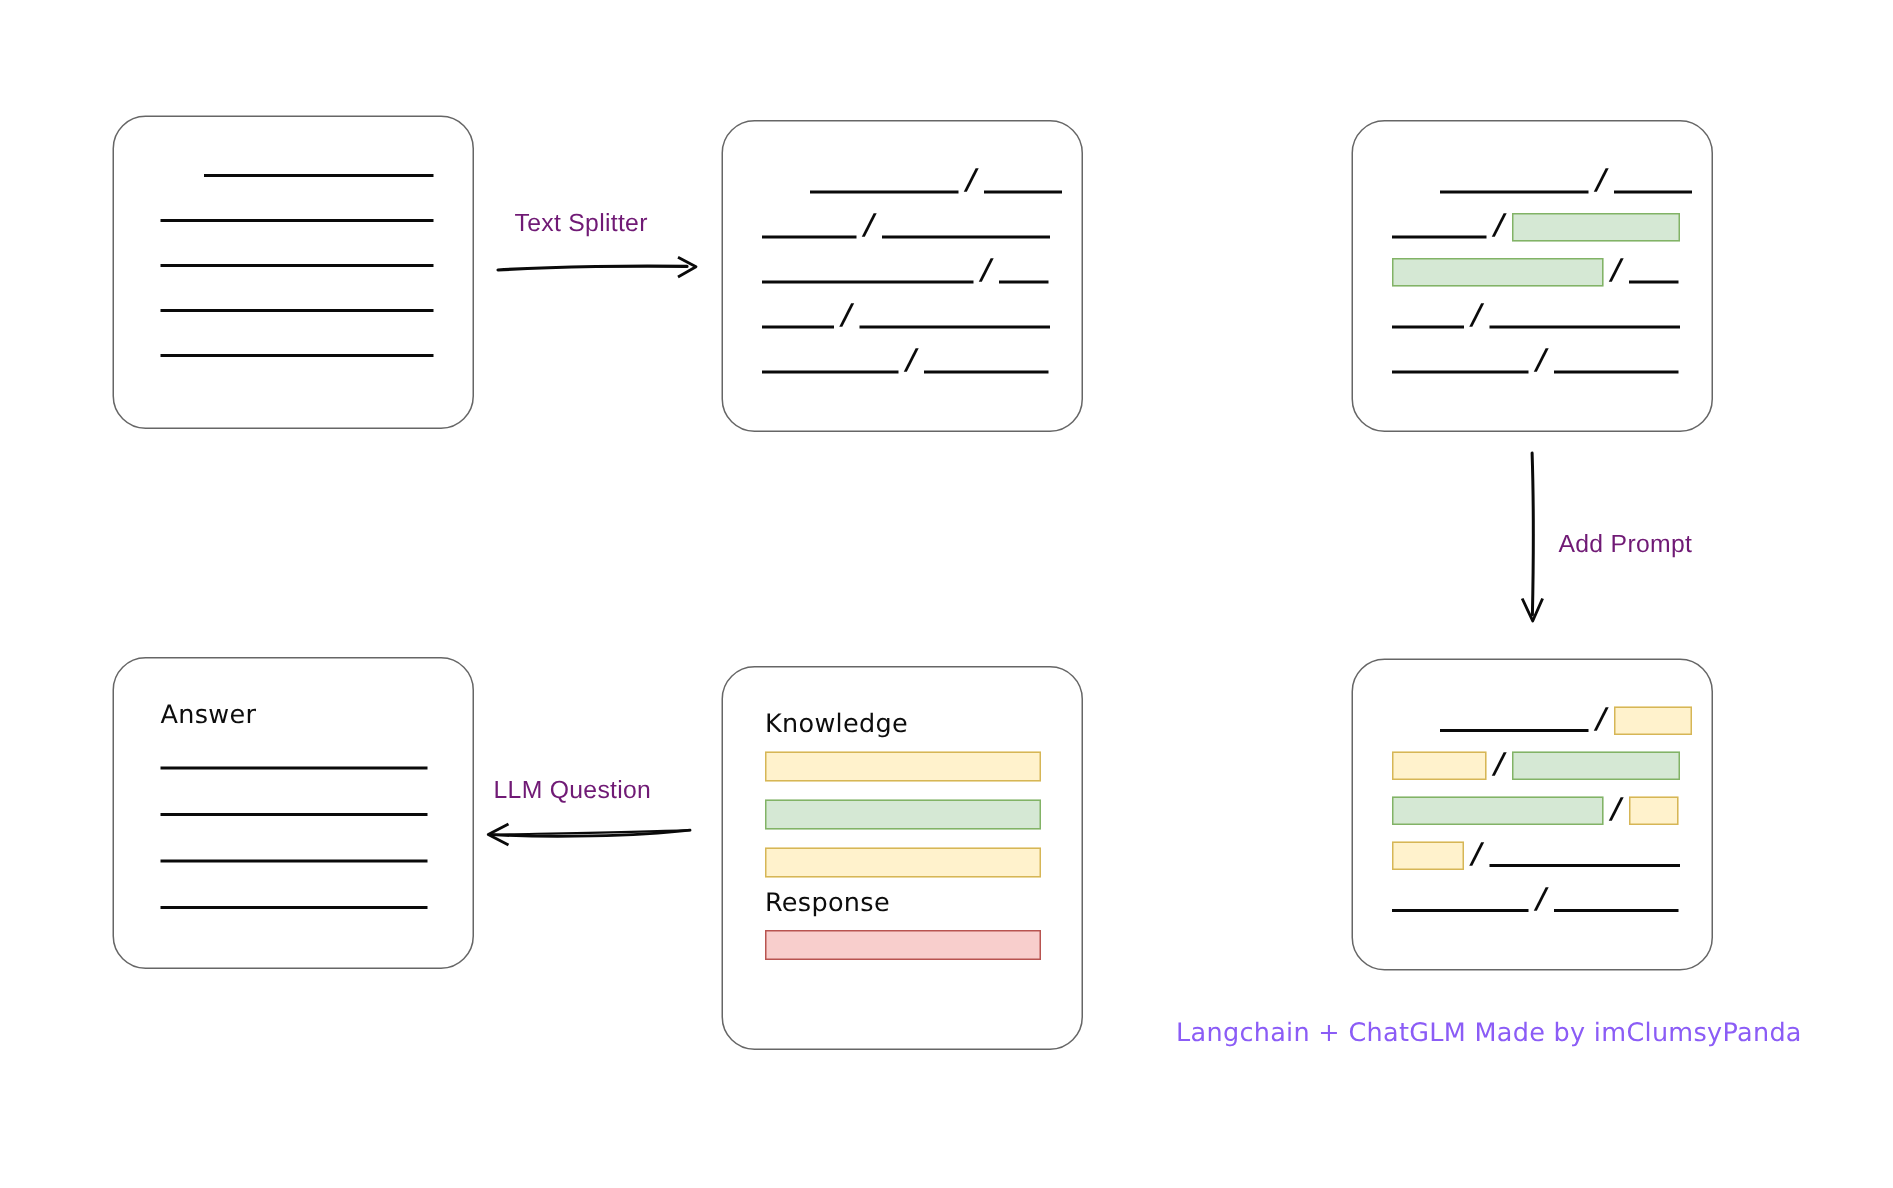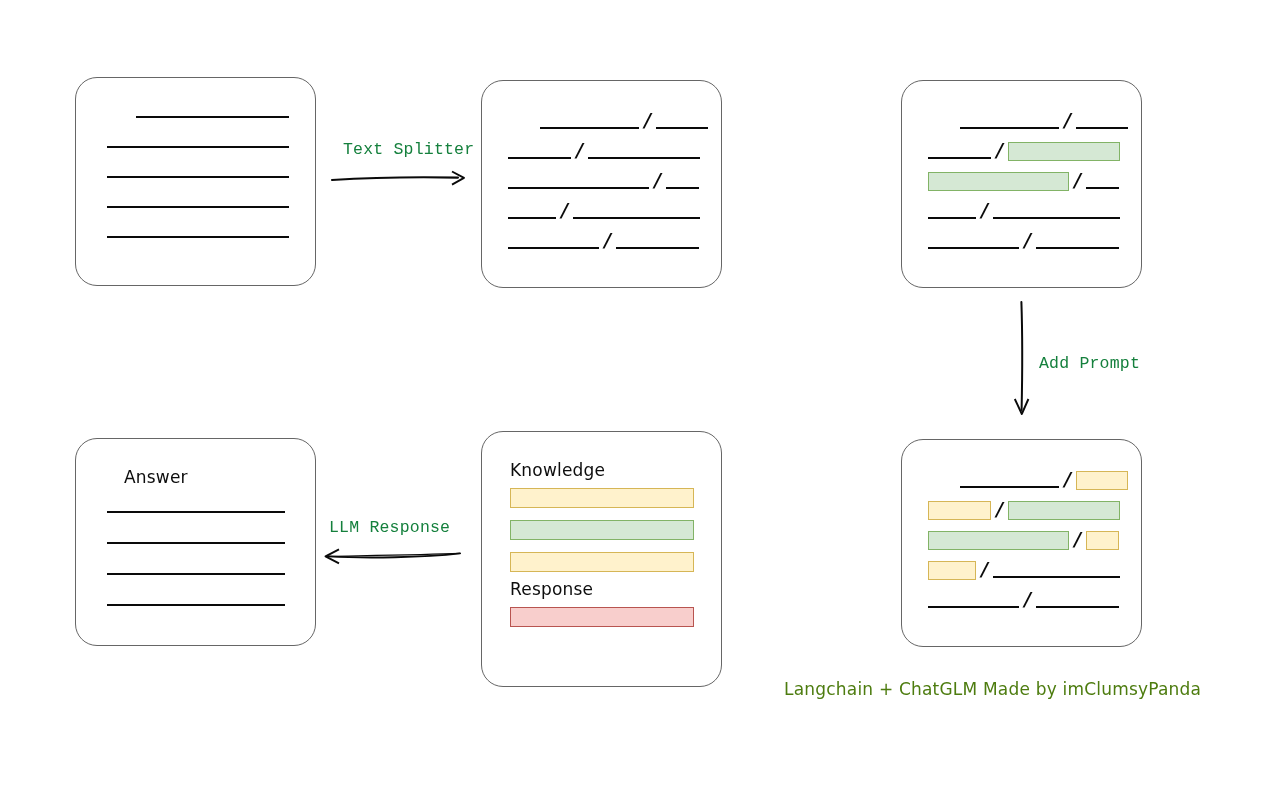--- a/index.html
+++ b/index.html
@@ -78,33 +78,33 @@
 
   .plain-line {
     position: absolute;
     height: 0;
     border-top: 2.1px solid #0a0a0a;
   }
 
   .arrow-group { position: absolute; }
   .arrow-label {
     position: absolute;
-    font-family: Liberation Mono, monospace;
+    font-family: Liberation Sans, sans-serif;
     font-size: 16.5px;
-    color: #15803d;
+    color: #701a75;
     white-space: nowrap;
     letter-spacing: 0.2px;
   }
   .arrow-svg { position: absolute; overflow: visible; }
 
   .footer-note {
     position: absolute;
     font-family: "DejaVu Sans", sans-serif;
     font-size: 17px;
-    color: #4d7c0f;
+    color: #8b5cf6;
     white-space: nowrap;
     letter-spacing: 0.2px;
   }
 </style>
 </head>
 <body>
 
 <div id="canvas">
 
   <div class="doc-box" style="left:75px; top:77px; width:241px; height:209px;">
@@ -200,35 +200,35 @@
           <div class="seg-line" style="width: 127px;"></div>
         </div>
         <div class="row" style="left: 26px; top: 150px;">
           <div class="seg-line" style="width: 91px;"></div>
           <div class="slash">/</div>
           <div class="seg-line" style="width: 83px;"></div>
         </div>
       </div>
   </div>
 
-  <div class="doc-box" style="left:481px; top:431px; width:241px; height:256px;text-decoration:underline;">
+  <div class="doc-box" style="left:481px; top:444px; width:241px; height:256px;text-decoration:underline;">
     <div class="box-title" style="left:28px; top:28px;">Knowledge</div>
     <div id="knowledge-bars">
         <div class="bar yellow" style="left: 28px; top: 56px; width: 184px;"></div>
         <div class="bar green" style="left: 28px; top: 88px; width: 184px;"></div>
         <div class="bar yellow" style="left: 28px; top: 120px; width: 184px;"></div>
       </div>
     <div class="box-title" style="left:28px; top:147px;">Response</div>
     <div id="question-bars">
         <div class="bar red" style="left: 28px; top: 175px; width: 184px;"></div>
       </div>
   </div>
 
   <div class="doc-box" style="left:75px; top:438px; width:241px; height:208px;">
-    <div class="box-title" style="left:31px; top:28px;margin-left:17px;">Answer</div>
+    <div class="box-title" style="left:31px; top:28px;">Answer</div>
     <div id="answer-lines">
         <div class="plain-line" style="left: 31px; top: 72px; width: 178px;"></div>
         <div class="plain-line" style="left: 31px; top: 103px; width: 178px;"></div>
         <div class="plain-line" style="left: 31px; top: 134px; width: 178px;"></div>
         <div class="plain-line" style="left: 31px; top: 165px; width: 178px;"></div>
       </div>
   </div>
 
   <div class="arrow-group" style="left:330px; top:140px; width:140px; height:50px;">
     <div class="arrow-label" style="left:13px; top:0px;">Text Splitter</div>
@@ -242,21 +242,21 @@
   <div class="arrow-group" style="left:1010px; top:300px; width:150px; height:120px;">
     <div class="arrow-label" style="left:29px; top:54px;">Add Prompt</div>
     <svg class="arrow-svg" width="40" height="120" style="left:0; top:0;">
       <path d="M11.4,2 C12.6,38 12.2,82 11.6,110" stroke="#0a0a0a" stroke-width="2.0" fill="none" stroke-linecap="round"></path>
       <path d="M4.8,99 L11.8,114 L18.4,99" stroke="#0a0a0a" stroke-width="1.9" fill="none" stroke-linejoin="round"></path>
     </svg>
   </div>
 
 
   <div class="arrow-group" style="left:320px; top:518px; width:150px; height:50px;">
-    <div class="arrow-label" style="left:9px; top:0px;">LLM Response</div>
+    <div class="arrow-label" style="left:9px; top:0px;">LLM Question</div>
     <svg class="arrow-svg" width="150" height="26" style="left:0; top:25px;">
       <path d="M140,10.4 C104,14.6 46,15.6 8,13.4" stroke="#0a0a0a" stroke-width="1.9" fill="none" stroke-linecap="round"></path>
       <path d="M140,10.4 C104,11.8 48,12.6 8,13.4" stroke="#0a0a0a" stroke-width="1.4" fill="none" stroke-linecap="round"></path>
       <path d="M19,6.4 L5.5,13.4 L19,20.4" stroke="#0a0a0a" stroke-width="1.9" fill="none" stroke-linejoin="round"></path>
     </svg>
   </div>
 
   <div class="footer-note" style="left:784px; top:679px;">Langchain + ChatGLM Made by imClumsyPanda</div>
 
 </div>

